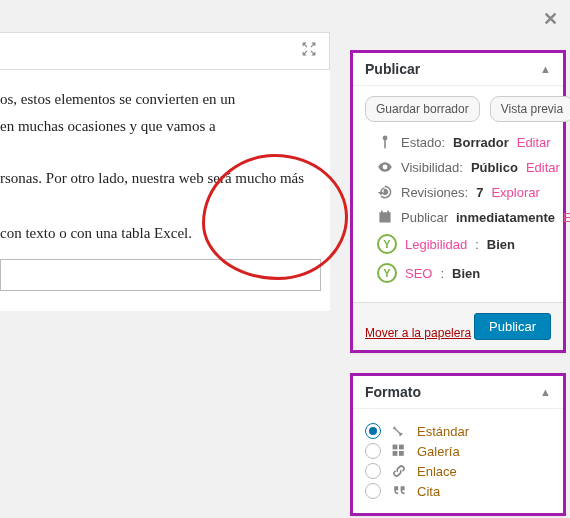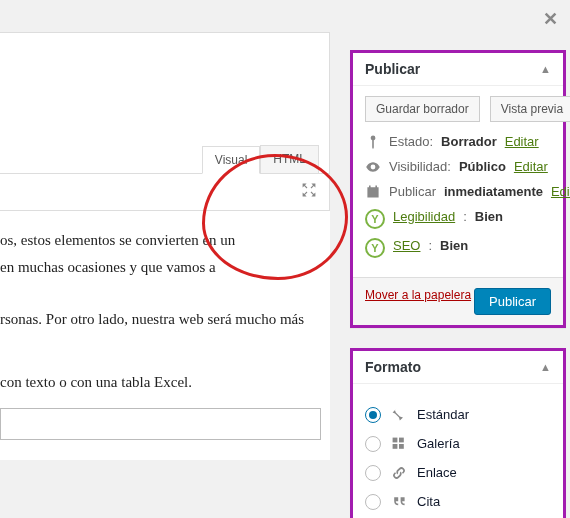--- a/index.html
+++ b/index.html
@@ -1,78 +1,72 @@
 <!DOCTYPE html>
 <html><head>
 <meta charset="utf-8">
 <style>
 html,body{margin:0;padding:0;font-family:-apple-system,"Segoe UI",Arial,sans-serif;font-size:13px;color:#32373c;background:#f1f1f1}
 body{width:570px;height:518px;overflow:hidden;position:relative}
-a{color:#4d7c0f;text-decoration:underline;cursor:pointer}
+a{color:#ec4899;cursor:pointer}
 .close-x{position:absolute;top:8px;right:12px;color:#888;font-size:18px;font-weight:bold}
 .main{position:absolute;left:0;top:32px;width:330px;border-top:1px solid #ddd;background:#fff}
 .editor-area{height:140px;border-right:1px solid #ddd;border-bottom:1px solid #ddd;position:relative}
 .tabs{position:absolute;right:10px;bottom:0;display:flex}
 .tab{font-size:12px;color:#555;padding:6px 12px;border:1px solid #ddd;border-bottom:none;background:#f5f5f5;cursor:pointer}
 .tab.active{background:#fff;border-bottom:1px solid #fff;position:relative;top:1px}
 .toolbar{height:36px;border-right:1px solid #ddd;border-bottom:1px solid #ddd;position:relative;background:#fff}
 .expand{position:absolute;right:12px;top:8px;font-size:14px;color:#555}
 .content{padding:8px 4px 20px 0;font-family:Georgia,serif;font-size:15px;color:#222;line-height:1.55}
 .content .bold{font-weight:400}
 .content p{margin:10px 0}
 .content .box{border:1px solid #bbb;height:30px;width:98%;margin-top:14px}
 .sidebar{position:absolute;right:4px;top:50px;width:216px}
 .panel{background:#fff;border:3px solid #a21caf;box-shadow:0 1px 1px rgba(0,0,0,.04);margin-bottom:20px}
 .panel-h{display:flex;justify-content:space-between;align-items:center;padding:8px 12px;border-bottom:1px solid #eee;font-weight:600;font-size:14px}
 .panel-h .tri{color:#888;font-size:11px}
 .panel-body{padding:10px 12px}
 .btnrow{display:flex;gap:10px;margin-bottom:12px}
-.btn{border:1px solid #ccc;background:#f7f7f7;border-radius:0;padding:5px 10px;font-size:12px;color:#555;cursor:pointer;white-space:nowrap}
-.row{display:flex;gap:8px;margin:9px 0;font-size:13px}
+.btn{border:1px solid #ccc;background:#f7f7f7;border-radius:9px;padding:5px 10px;font-size:12px;color:#555;cursor:pointer;white-space:nowrap}
+.row{display:flex;align-items:center;gap:8px;margin:9px 12px;font-size:13px}
 .row .ic{width:16px;color:#888;text-align:center;flex:0 0 16px}
 .row .lab{color:#666}
 .row .val{color:#333;font-weight:700}
 .yo{border:2px solid #7cb342;border-radius:50%;width:16px;height:16px;display:flex;align-items:center;justify-content:center;color:#7cb342;font-size:11px;font-weight:bold}
-.panel-foot{display:flex;justify-content:space-between;align-items:flex-start;padding:10px 12px;background:#f5f5f5;border-top:1px solid #ddd}
+.panel-foot{display:flex;justify-content:space-between;align-items:flex-end;padding:10px 12px;background:#f5f5f5;border-top:1px solid #ddd}
 .trash{color:#a00;text-decoration:underline;font-size:12px}
 .btn-primary{background:#0085ba;border:1px solid #006799;color:#fff;border-radius:3px;padding:5px 14px;font-size:13px;cursor:pointer}
-.fmt{display:flex;align-items:flex-start;gap:10px;margin:13px 0;color:#0f172a;font-size:13px}
+.fmt{display:flex;align-items:center;gap:10px;margin:4px 0;color:#a16207;font-size:13px}
 .radio{width:14px;height:14px;border:1px solid #bbb;border-radius:50%;display:inline-block;position:relative;flex:0 0 14px}
 .radio.checked{border-color:#0073aa}
 .radio.checked::after{content:"";position:absolute;inset:3px;background:#0073aa;border-radius:50%}
 .fic{width:16px;color:#888;text-align:center;flex:0 0 16px}
 .annot{position:absolute;left:202px;top:154px;width:140px;height:120px;border:3px solid #d62121;border-radius:50% 50% 48% 52% / 55% 50% 50% 45%;pointer-events:none;z-index:5}
 svg{width:16px;height:16px;fill:#888;display:block}
 </style>
 </head>
 <body>
 
 <div class="close-x">✕</div>
 
 <div class="main">
-  <div class="editor-area">
-    <div class="tabs">
-      <div class="tab active">Visual</div>
-      <div class="tab">HTML</div>
-    </div>
-  </div>
   <div class="toolbar">
     <span class="expand">
       <svg viewBox="0 0 20 20">
           <path d="M2 2h5L5 4l3 3-1 1-3-3-2 2V2zm16 0v5l-2-2-3 3-1-1 3-3-2-2h5zM2 18v-5l2 2 3-3 1 1-3 3 2 2H2zm16 0h-5l2-2-3-3 1-1 3 3 2-2v5z"></path>
         </svg>
     </span>
   </div>
   <div class="content">
     <p class="bold"><span>os, estos elementos se convierten en un</span></p>
     <p class="bold" style="margin-top:-6px"><span> en muchas ocasiones y que vamos a</span></p>
     <p style="margin-top:28px">
       <span>rsonas. Por otro lado, </span><span class="bold">nuestra web</span><span> será mucho más</span>
     </p>
-    <p style="margin-top:40px"><span>con texto o con una tabla Excel.</span></p>
+    <p style="margin-top:32px"><span>con texto o con una tabla Excel.</span></p>
     <div class="box"></div>
   </div>
 </div>
 
 <div class="annot"></div>
 
 <div class="sidebar">
 
   <div class="panel">
     <div class="panel-h">
@@ -96,20 +90,30 @@
       </div>
       <div class="row">
         <span class="ic">
             <svg viewBox="0 0 20 20">
               <path d="M10 4C5 4 1.7 9 1.7 10S5 16 10 16s8.3-5 8.3-6S15 4 10 4zm0 9a3 3 0 1 1 0-6 3 3 0 0 1 0 6z"></path>
             </svg>
           </span>
         <span class="lab">Visibilidad:</span>
         <span class="val">Público</span>
         <a>Editar</a>
+      </div>
+      <div class="row">
+        <span class="ic">
+            <svg viewBox="0 0 20 20">
+              <path d="M10 2a8 8 0 1 1-5.7 13.7l1.4-1.4A6 6 0 1 0 4 10H1l4 4 4-4H6a4 4 0 1 1 1.2 2.8"></path>
+            </svg>
+          </span>
+        <span class="lab">Revisiones:</span>
+        <span class="val">7</span>
+        <a>Explorar</a>
       </div>
       <div class="row">
         <span class="ic">
             <svg viewBox="0 0 20 20">
               <path d="M3 4h14v13H3V4zm2-2h2v3H5V2zm8 0h2v3h-2V2zM3 8h14v1H3V8z"></path>
             </svg>
           </span>
         <span class="lab">Publicar</span>
         <span class="val">inmediatamente</span>
         <a>Editar</a>

